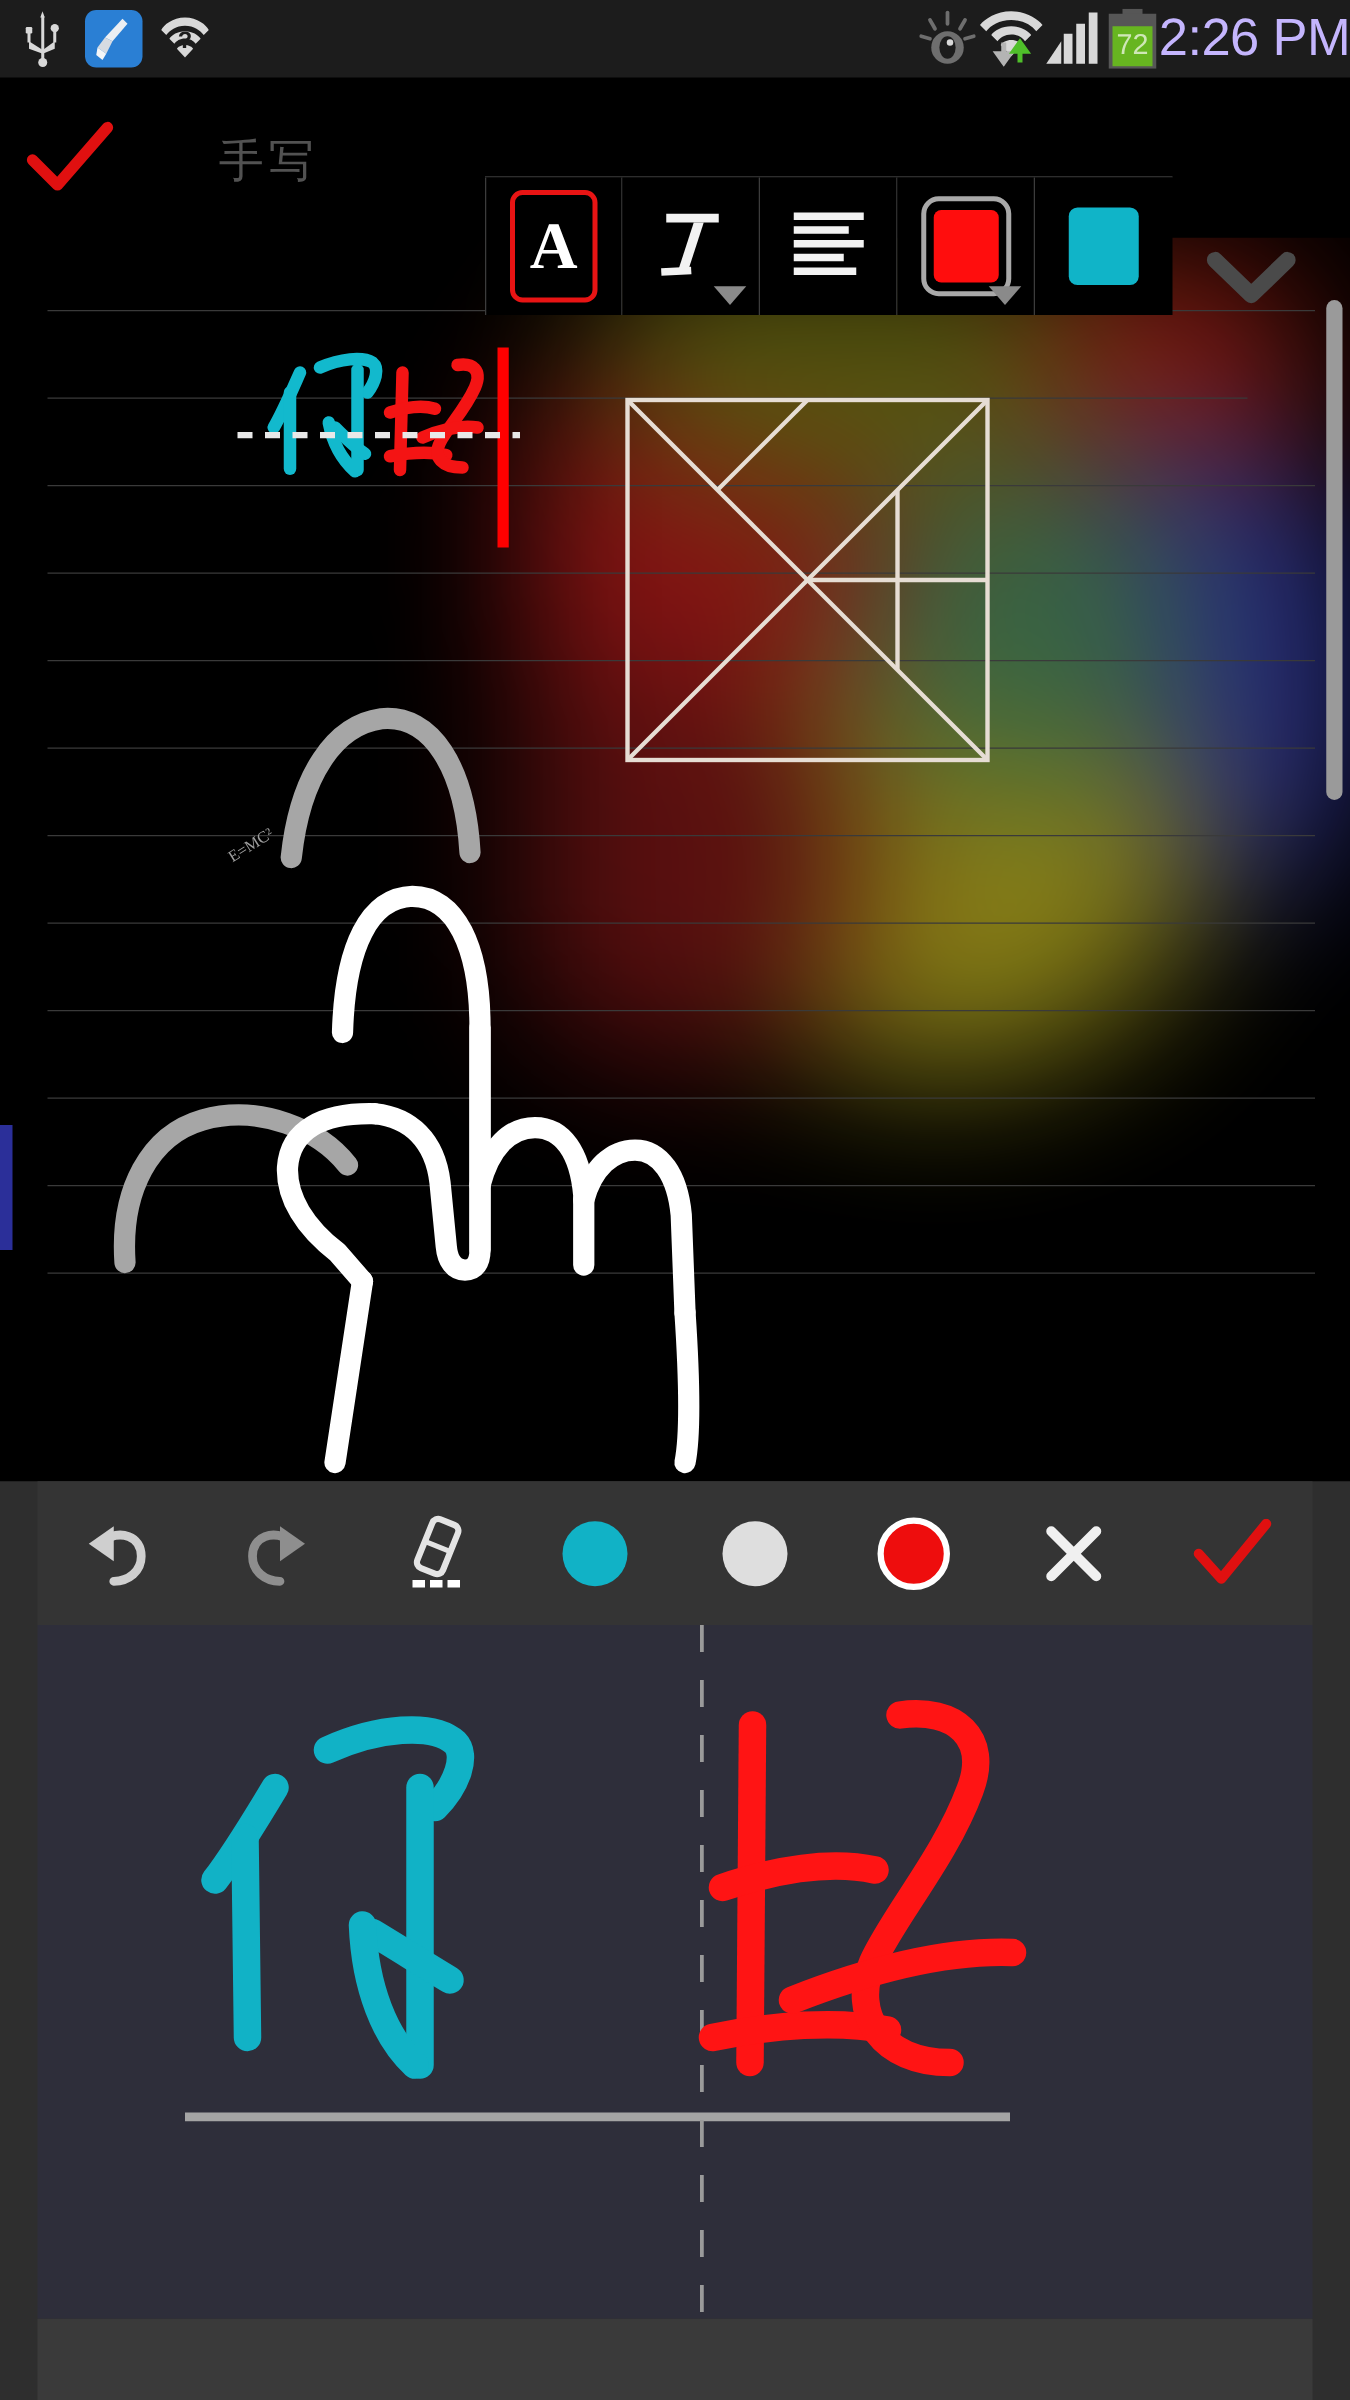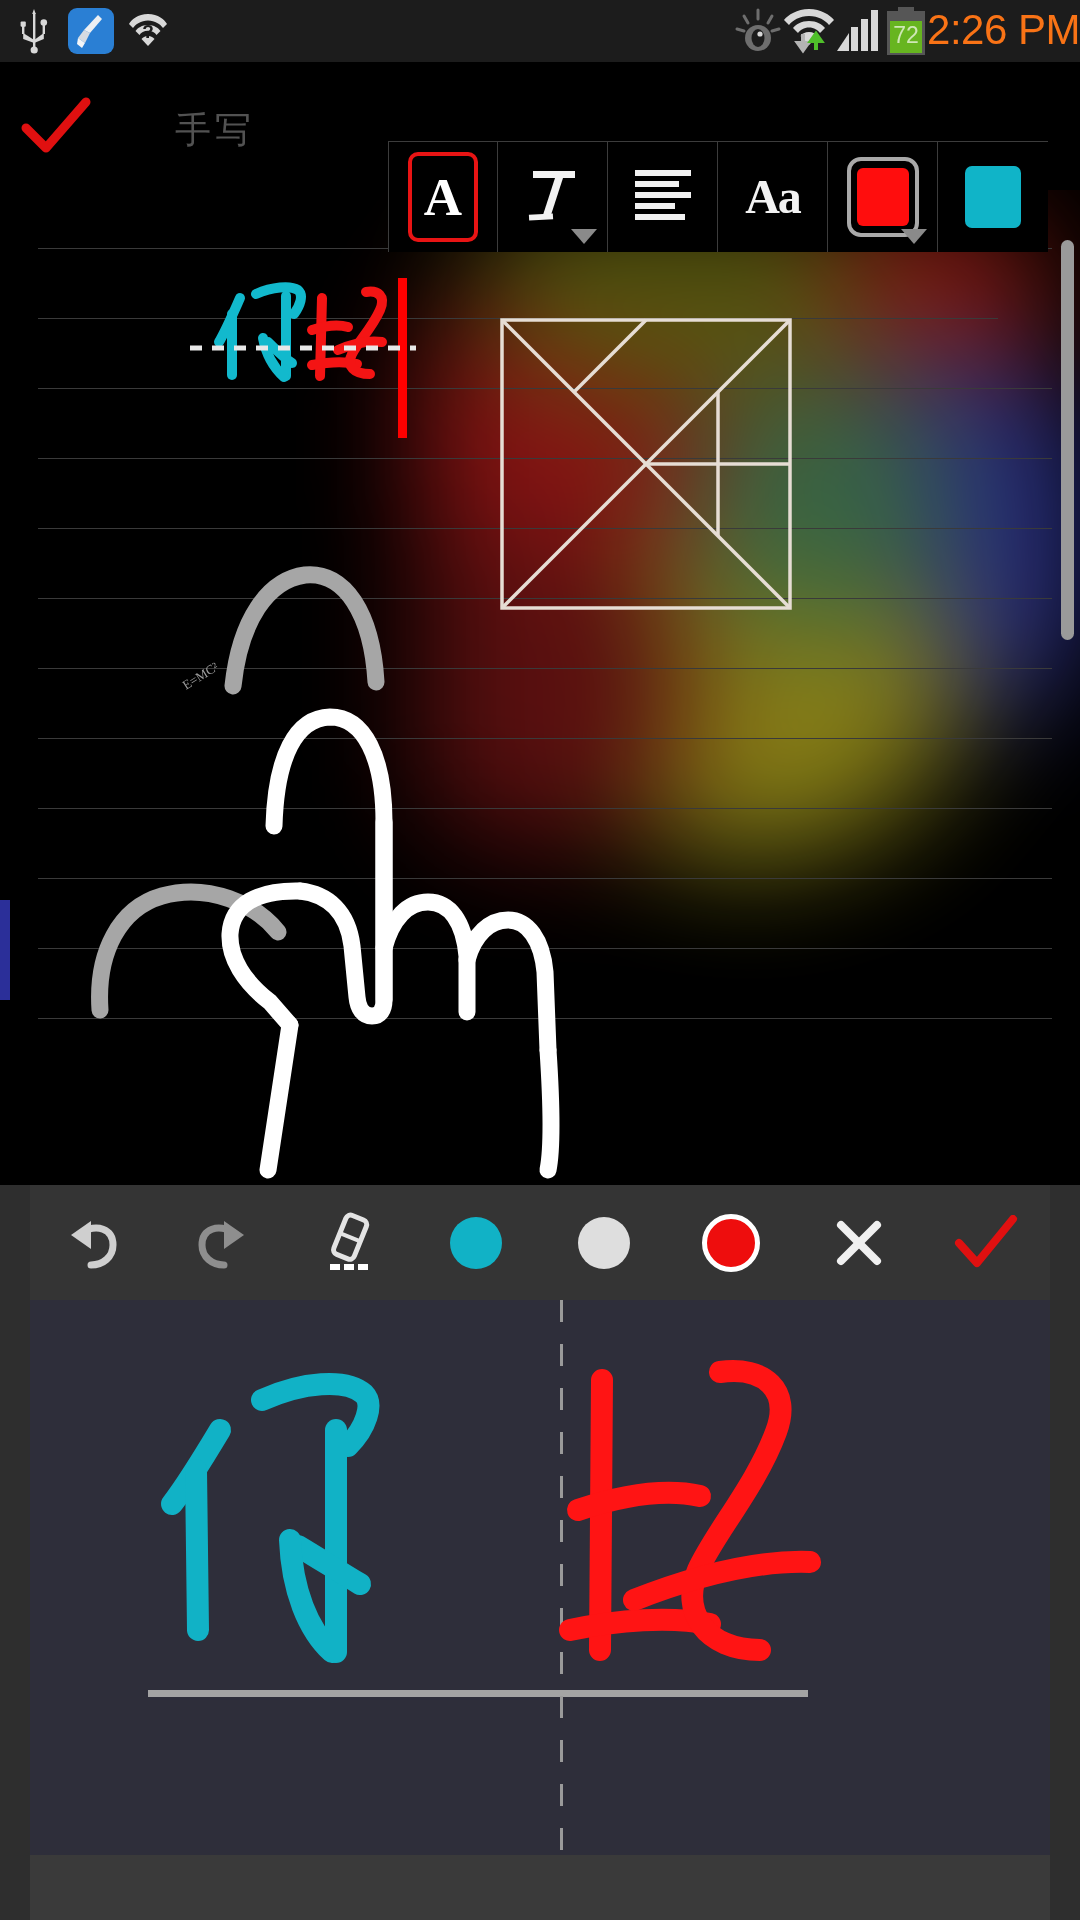--- a/index.html
+++ b/index.html
@@ -34,21 +34,21 @@
   }
   .sb-right {
     margin-left: auto;
     display: flex;
     align-items: center;
     gap: 0;
     padding-right: 0;
   }
   .sb-icon { display: block; }
   .sb-clock {
-    color: #f97316;
+    color: #c4b5fd;
     font-size: 42px;
     letter-spacing: -0.5px;
     line-height: 1;
     font-family: "Liberation Sans", sans-serif;
     padding-bottom: 3px;
   }
   .cleaner-badge {
     width: 46px; height: 46px;
     background: #2a7fd4;
     border-radius: 9px;
@@ -403,23 +403,20 @@
         <g fill="#f2f2f2">
           <rect x="4" y="2" width="56" height="6"></rect>
           <rect x="4" y="13" width="44" height="6"></rect>
           <rect x="4" y="24" width="56" height="6"></rect>
           <rect x="4" y="35" width="40" height="6"></rect>
           <rect x="4" y="46" width="50" height="6"></rect>
         </g>
       </svg>
     </div>
 
-    <div class="tool-btn">
-      <div class="glyph-aa">Aa</div>
-    </div>
 
     <div class="tool-btn">
       <div class="swatch-outer">
         <div class="swatch-red"></div>
       </div>
       <div class="caret-dn"></div>
     </div>
 
     <div class="tool-btn">
       <div class="swatch-cyan"></div>

